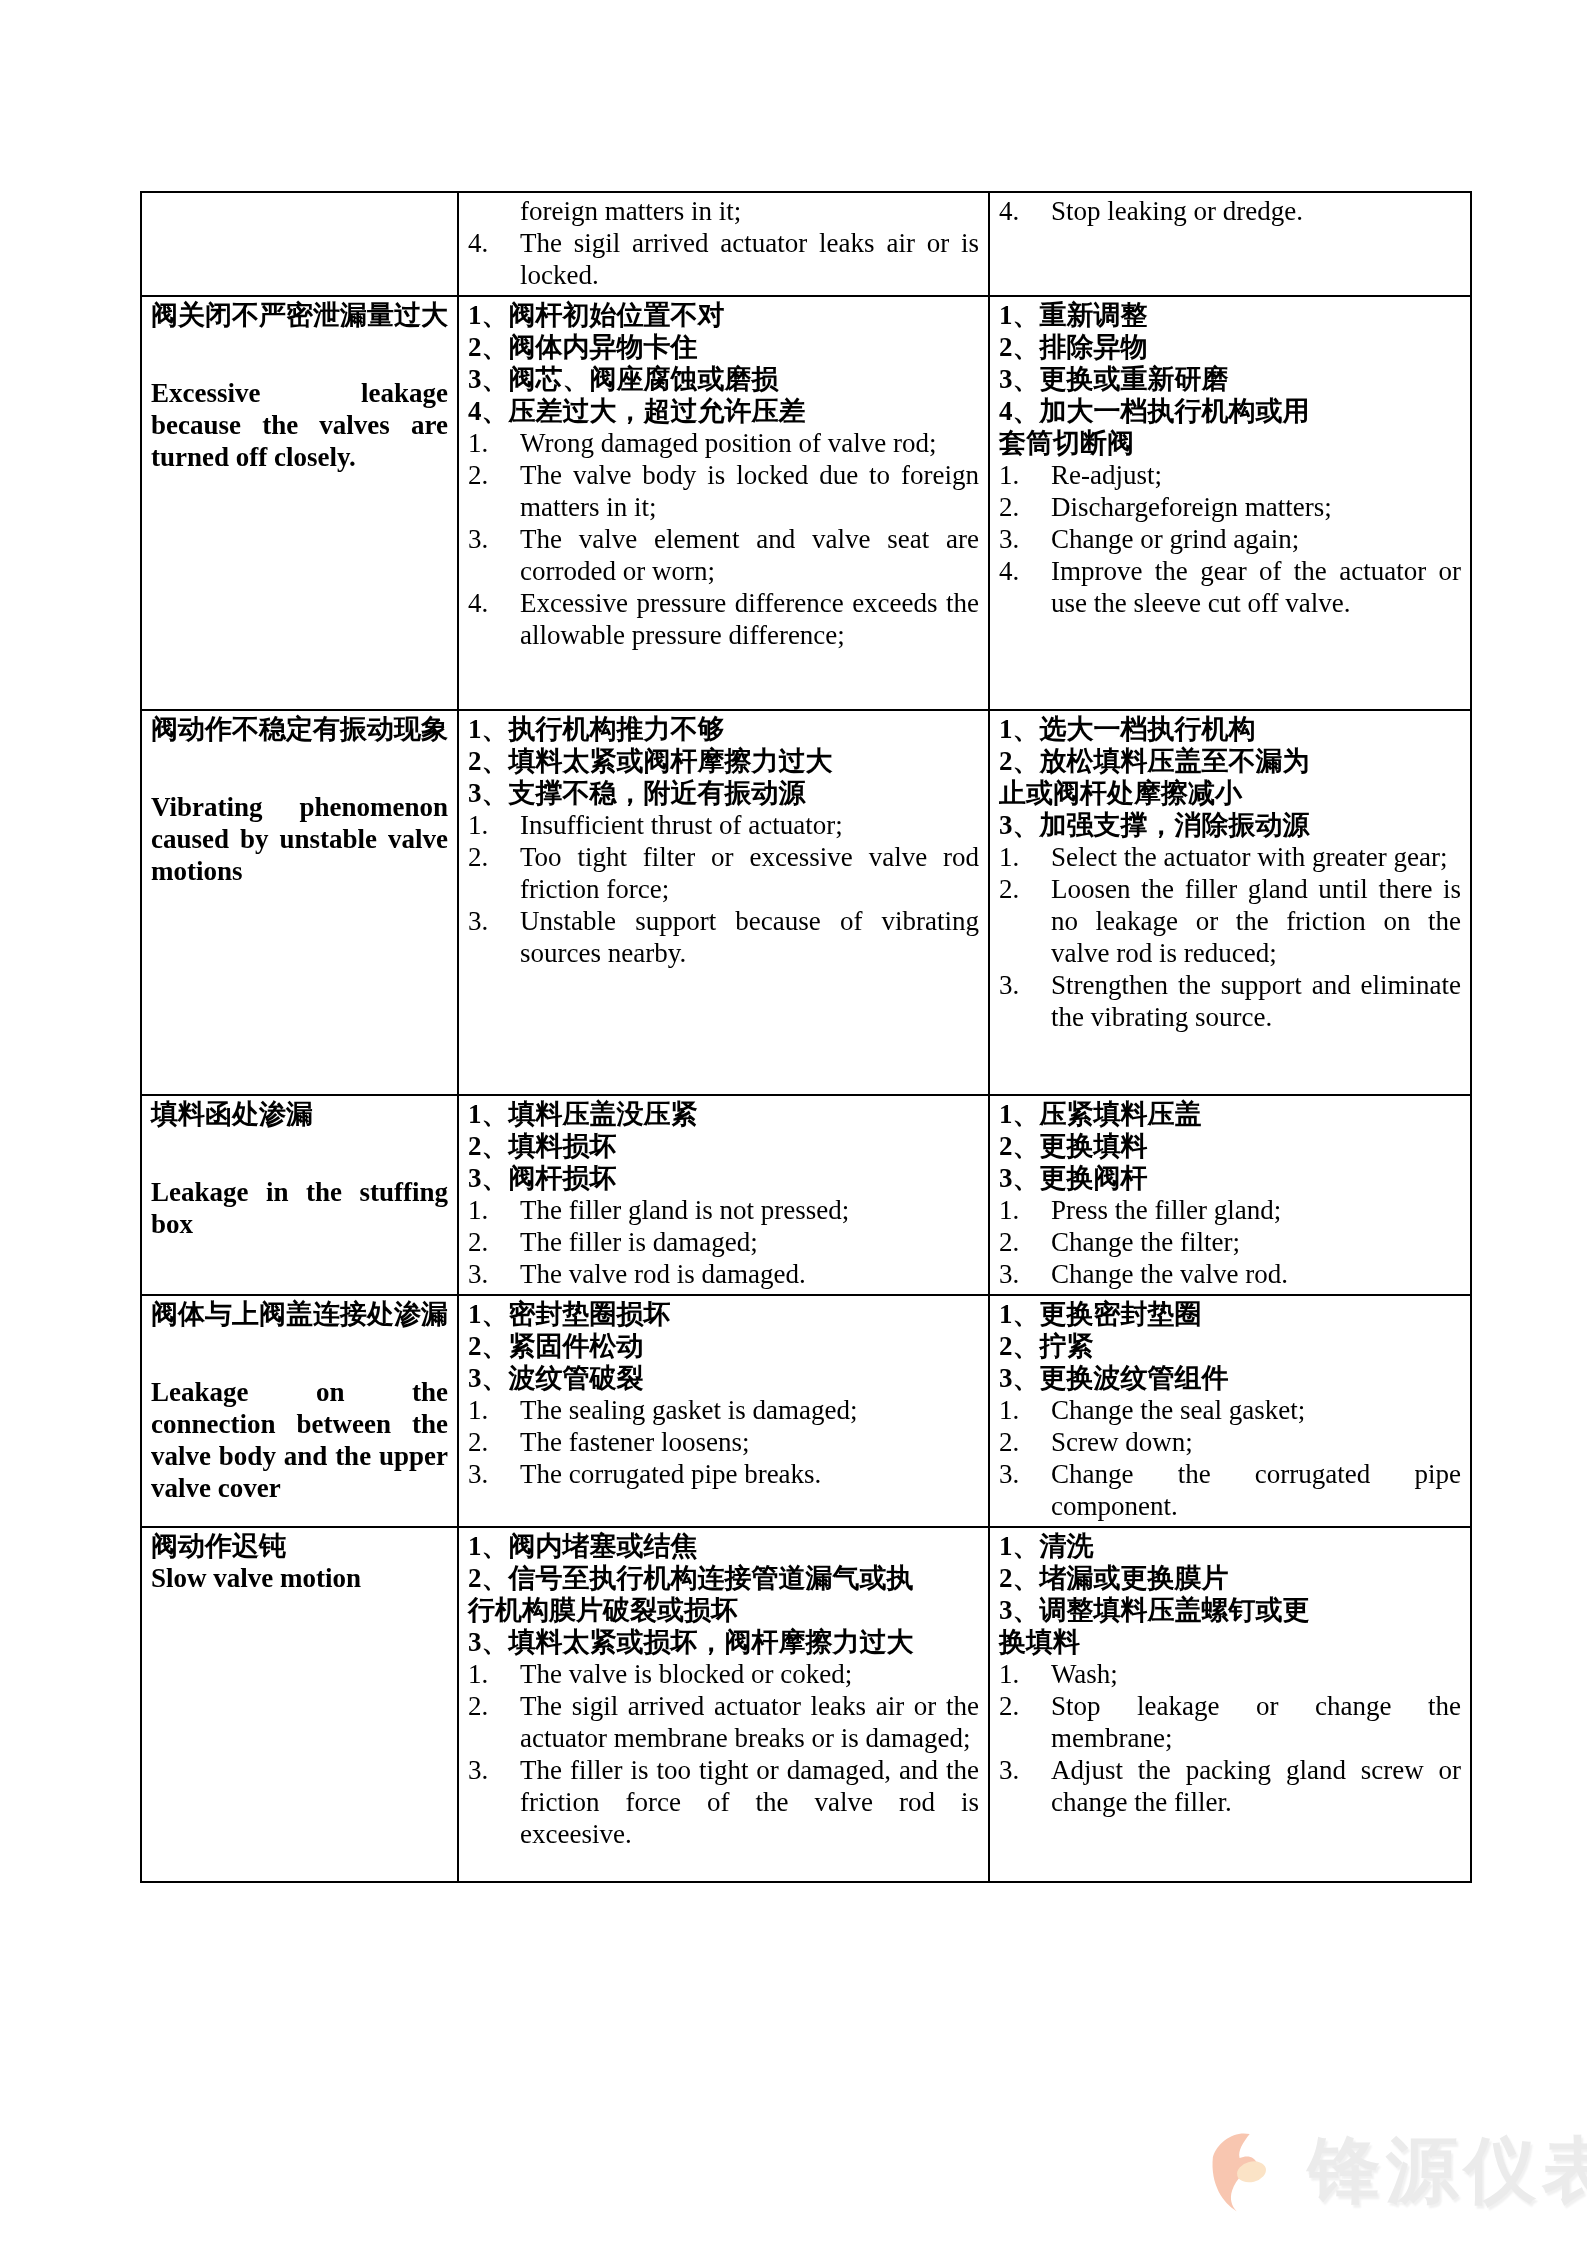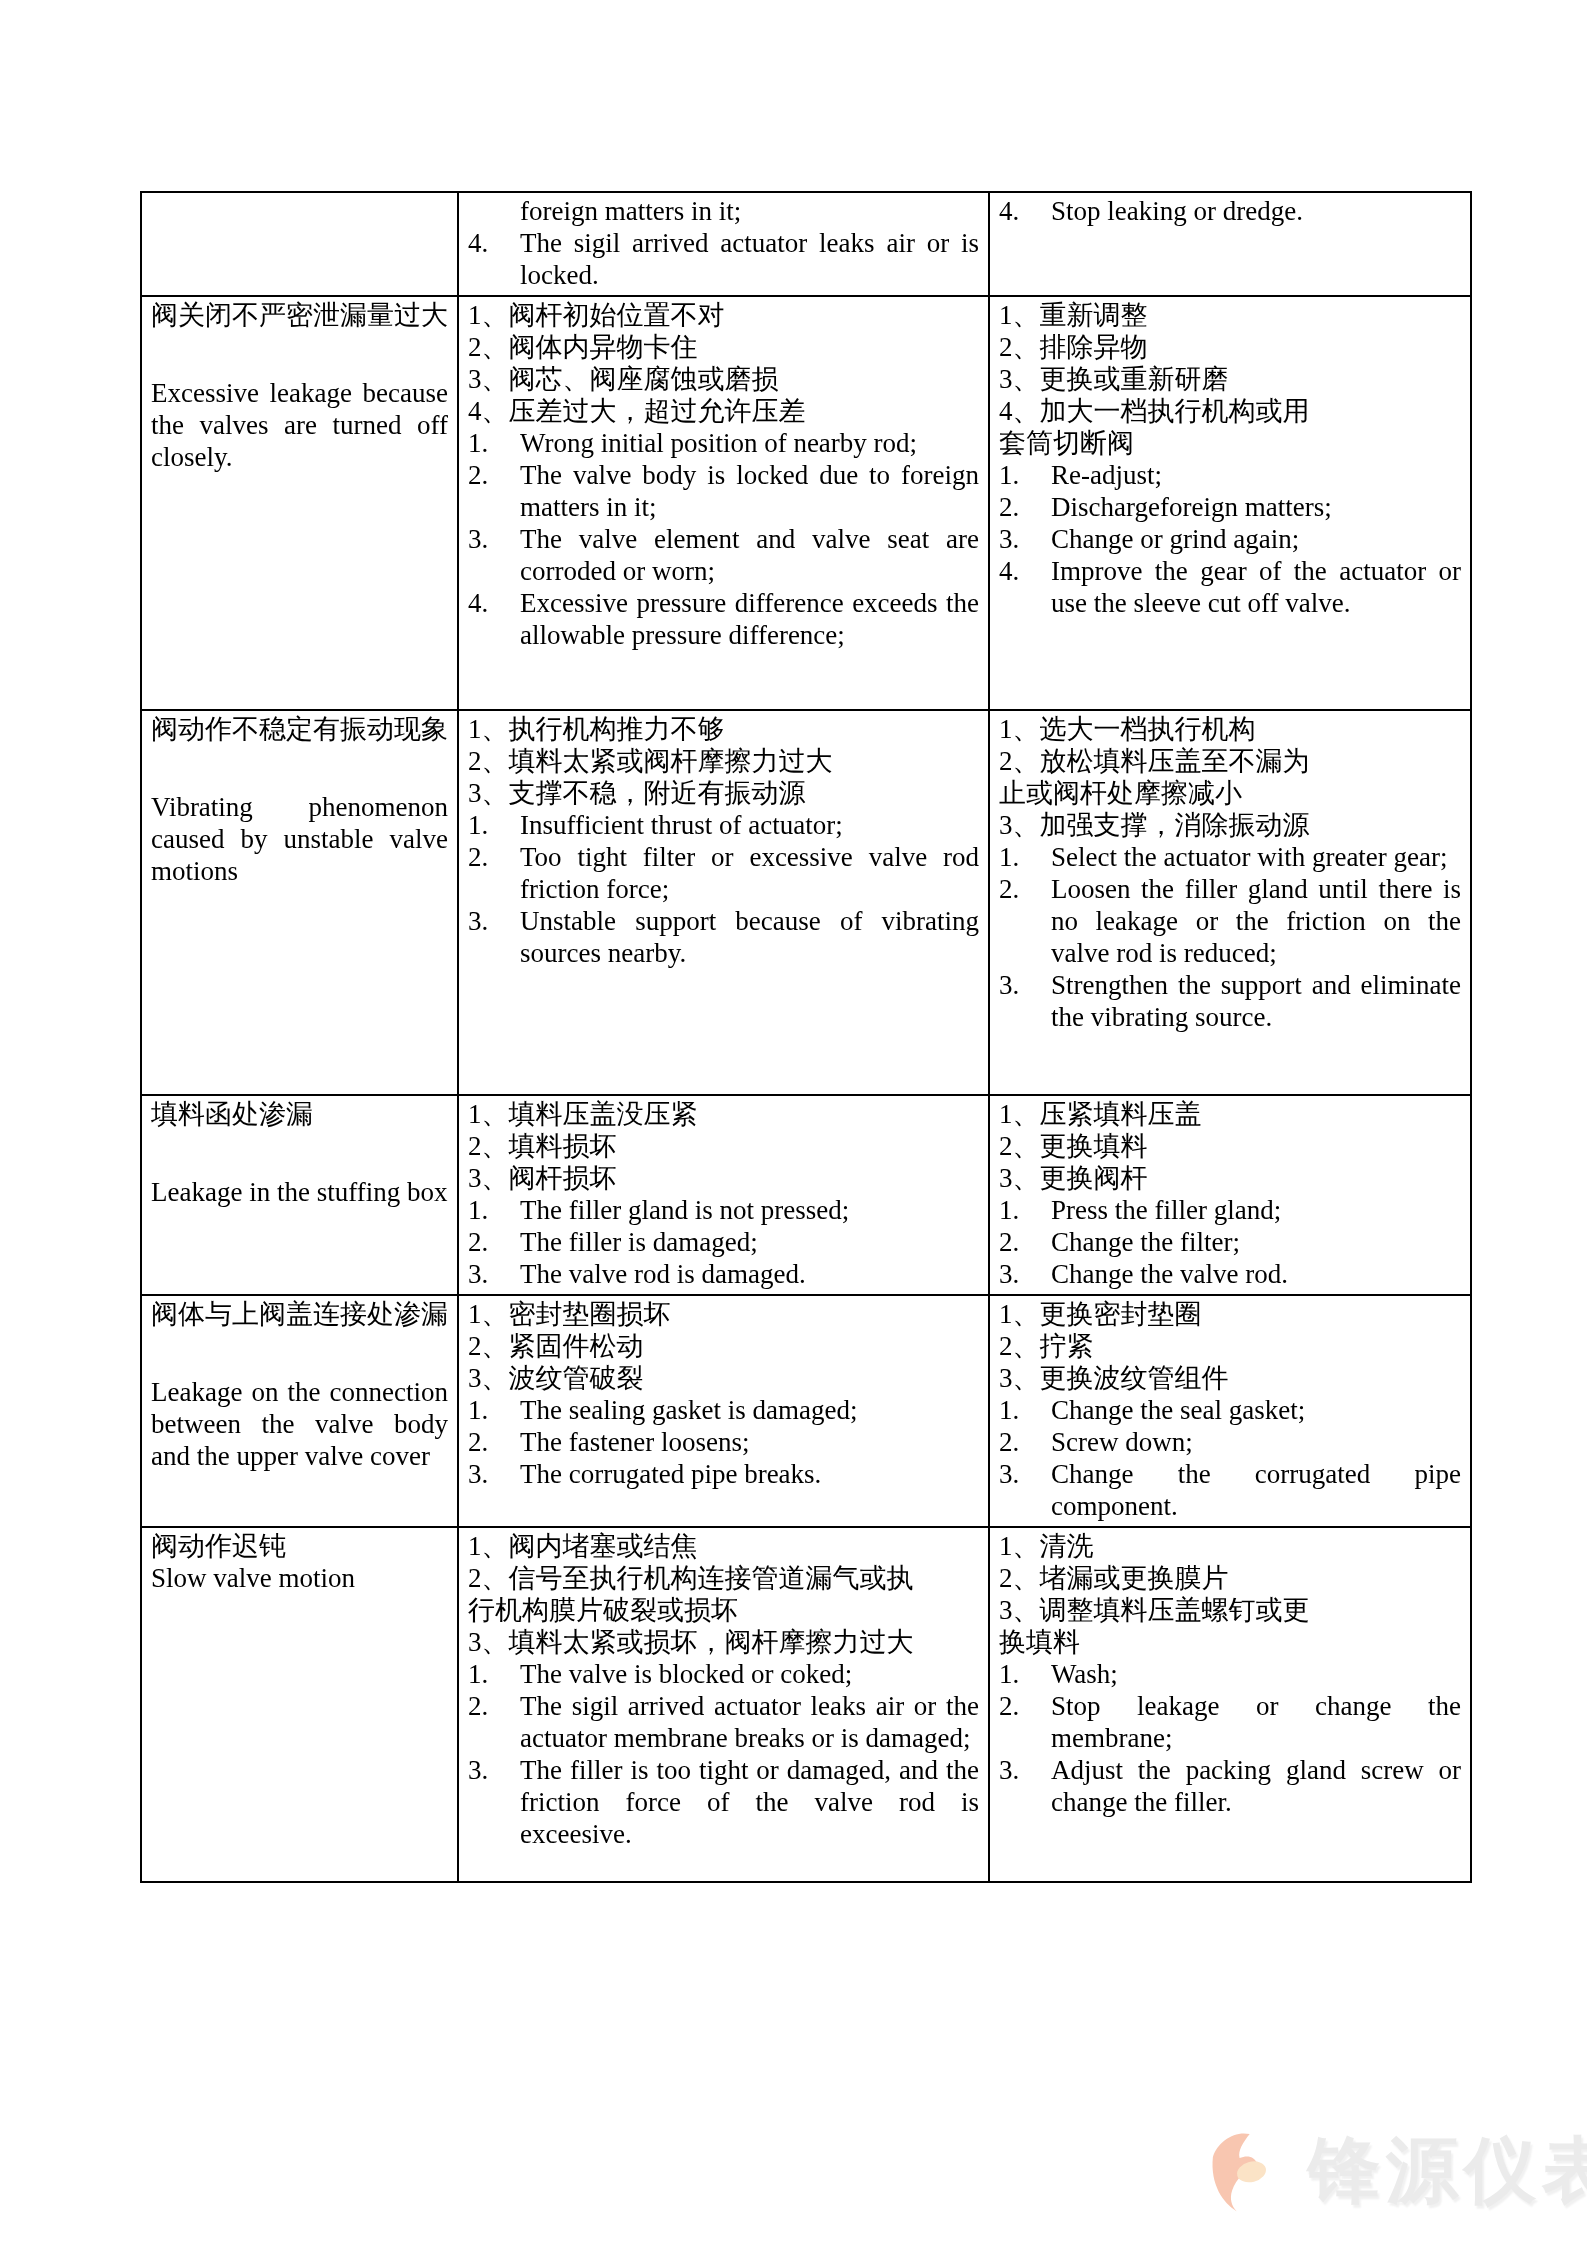--- a/index.html
+++ b/index.html
@@ -33,21 +33,21 @@
     vertical-align:top;
     padding:2px 9px 4px 9px;
     overflow:hidden;
   }
   tr:nth-child(1) { height:101px; }
   tr:nth-child(2) { height:414px; }
   tr:nth-child(3) { height:385px;border-radius:9px; }
   tr:nth-child(4) { height:193px;border-radius:15px; }
   tr:nth-child(5) { height:223px; }
   tr:nth-child(6) { height:355px; }
-  .para { text-align:left; }
+  .para { text-align:left;font-weight:bold; }
   .para.just { text-align:justify;margin-top:46px; }
   .li {
     position:relative;
     padding-left:52px;
     text-align:justify;
   }
   .li .num {
     position:absolute;
     left:0; top:0;
   }
@@ -94,21 +94,21 @@
         <tr>
           <td>
             <div class="para">阀关闭不严密泄漏量过大</div>
             <div class="para just">Excessive leakage because the valves are turned off closely.</div>
           </td>
           <td>
             <div class="para">1、阀杆初始位置不对</div>
             <div class="para">2、阀体内异物卡住</div>
             <div class="para">3、阀芯、阀座腐蚀或磨损</div>
             <div class="para">4、压差过大，超过允许压差</div>
-            <div class="li"><span class="num">1.</span><span class="txt">Wrong initial position of nearby rod;</span></div>
+            <div class="li"><span class="num">1.</span><span class="txt">Wrong damaged position of valve rod;</span></div>
             <div class="li"><span class="num">2.</span><span class="txt">The valve body is locked due to foreign matters in it;</span></div>
             <div class="li"><span class="num">3.</span><span class="txt">The valve element and valve seat are corroded or worn;</span></div>
             <div class="li"><span class="num">4.</span><span class="txt">Excessive pressure difference exceeds the allowable pressure difference;</span></div>
           </td>
           <td>
             <div class="para">1、重新调整</div>
             <div class="para">2、排除异物</div>
             <div class="para">3、更换或重新研磨</div>
             <div class="para">4、加大一档执行机构或用</div>
             <div class="para">套筒切断阀</div>

